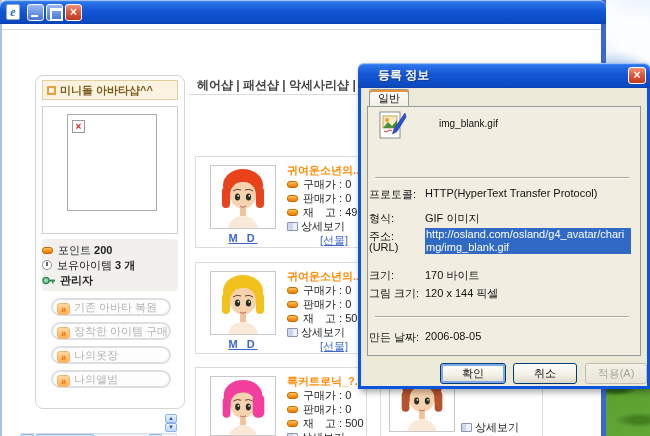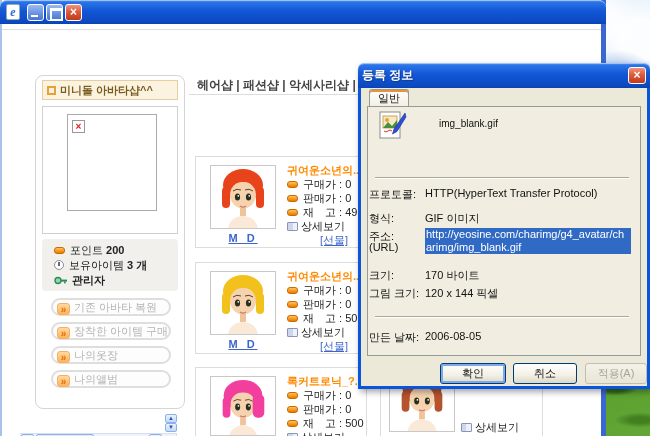--- a/index.html
+++ b/index.html
@@ -57,21 +57,21 @@
              color:#7a5c1e;font-size:11px;font-weight:bold;line-height:18px;padding-left:4px;}
   .side-head .sq{display:inline-block;width:9px;height:9px;border:2px solid #e8a13a;
                  background:#fff3dd;margin-right:4px;vertical-align:-1px;}
   .preview{position:absolute;left:6px;top:30px;width:136px;height:128px;
            border:1px solid #d0d0d0;background:#fff;}
   .preview-inner{position:absolute;left:24px;top:7px;width:90px;height:97px;border:1px solid #ababab;}
   .broken{position:absolute;left:4px;top:5px;width:13px;height:13px;background:#fff;
           border:1px solid #999;color:#d22;font:bold 10px "Liberation Sans",sans-serif;
           text-align:center;line-height:11px;}
   .side-info{position:absolute;left:6px;top:163px;width:136px;height:52px;
-             background:#f1f0ec;border-radius:4px;padding:4px 0 0 12px;font-size:11px;color:#222;}
+             background:#f1f0ec;border-radius:4px;padding:4px 0 0 0;font-size:11px;color:#222;}
   .side-info .row{height:15px;line-height:15px;white-space:nowrap;}
   .pill{display:inline-block;width:11px;height:7px;border-radius:3px;
         background:linear-gradient(180deg,#ffc25a 0%,#f79a22 55%,#e87800 100%);
         border:1px solid #c96a00;margin-right:5px;vertical-align:0px;}
   .clock-ico{display:inline-block;width:10px;height:10px;border-radius:50%;
              border:1.5px solid #8a8f97;background:#fff;position:relative;margin-right:5px;vertical-align:-1px;}
   .clock-ico::after{content:"";position:absolute;left:3px;top:1px;width:1.5px;height:4px;background:#667;}
   .bold{font-weight:bold;}
   .side-btn{position:absolute;left:15px;width:120px;height:18px;border:2px solid #dedede;
             border-radius:9px;background:#fdfdfd;color:#b4b4b4;font-size:11px;
@@ -115,21 +115,21 @@
   .book-ico{display:inline-block;width:11px;height:9px;border:1px solid #8a93b8;border-radius:1px;
             background:linear-gradient(90deg,#cfd6ec 50%,#eef1fa 50%);margin-right:3px;vertical-align:-1px;}
 
   
   .dialog{position:absolute;left:358px;top:63px;width:292px;height:326px;z-index:10;
           border-radius:6px 6px 0 0;
           box-shadow:2px 3px 6px rgba(0,0,0,.35);}
   .dlg-title{position:absolute;left:0;top:0;width:100%;height:25px;border-radius:6px 6px 0 0;
              background:linear-gradient(180deg,#5898f2 0%,#2a73e8 10%,#1257d6 45%,#0c49c0 92%,#0a41ae 100%);
              box-shadow:inset 0 1px 0 rgba(255,255,255,.45);
-             color:#fff;font-size:12px;font-weight:bold;line-height:24px;padding-left:4px;
+             color:#fff;font-size:12px;font-weight:bold;line-height:24px;padding-left:20px;
              text-shadow:1px 1px 1px #123a8c;}
   .dlg-close{position:absolute;right:4px;top:4px;width:18px;height:17px;border:1px solid #fff;border-radius:3px;
              background:linear-gradient(180deg,#f0937d 0%,#dd5b3c 45%,#c03a1c 100%);
              color:#fff;font-size:12px;font-weight:bold;text-align:center;line-height:15px;}
   .dlg-body{position:absolute;left:0;top:25px;width:100%;height:301px;
             border:3px solid #0a55dd;border-top:none;background:#ece9d8;font-size:11px;color:#111;}
   .dlg-tab{position:absolute;left:8px;top:1px;width:40px;height:17px;
            border:1px solid #919b9c;border-bottom:none;border-radius:3px 3px 0 0;
            background:linear-gradient(180deg,#fff,#f2f0e4);
            box-shadow:inset 0 2px 0 #e7943a;
@@ -355,21 +355,21 @@
       <div class="dlg-sep" style="left:14px;top:89px;width:254px" data-interactable="false"></div>
 
       <div class="flabel" style="top:99px" data-interactable="false">프로토콜:</div>
       <div class="fvalue" style="top:99px" data-interactable="false">HTTP(HyperText Transfer Protocol)</div>
 
       <div class="flabel" style="top:123px" data-interactable="false">형식:</div>
       <div class="fvalue" style="top:123px" data-interactable="false">GIF 이미지</div>
 
       <div class="flabel" style="top:141px" data-interactable="false">주소:</div>
       <div class="flabel" style="top:153px" data-interactable="false">(URL)</div>
-      <div class="url-sel" style="top:140px" data-interactable="true">http://yeosine.com/charimg/g4_avatar/charimg/img_blank.gif</div>
+      <div class="url-sel" style="top:140px" data-interactable="true">http://osland.com/osland/g4_avatar/charimg/img_blank.gif</div>
 
       <div class="flabel" style="top:180px" data-interactable="false">크기:</div>
       <div class="fvalue" style="top:180px" data-interactable="false">170 바이트</div>
 
       <div class="flabel" style="top:198px" data-interactable="false">그림 크기:</div>
       <div class="fvalue" style="top:198px" data-interactable="false">120 x 144 픽셀</div>
 
       <div class="dlg-sep" style="left:14px;top:228px;width:254px" data-interactable="false"></div>
 
       <div class="flabel" style="top:242px" data-interactable="false">만든 날짜:</div>

